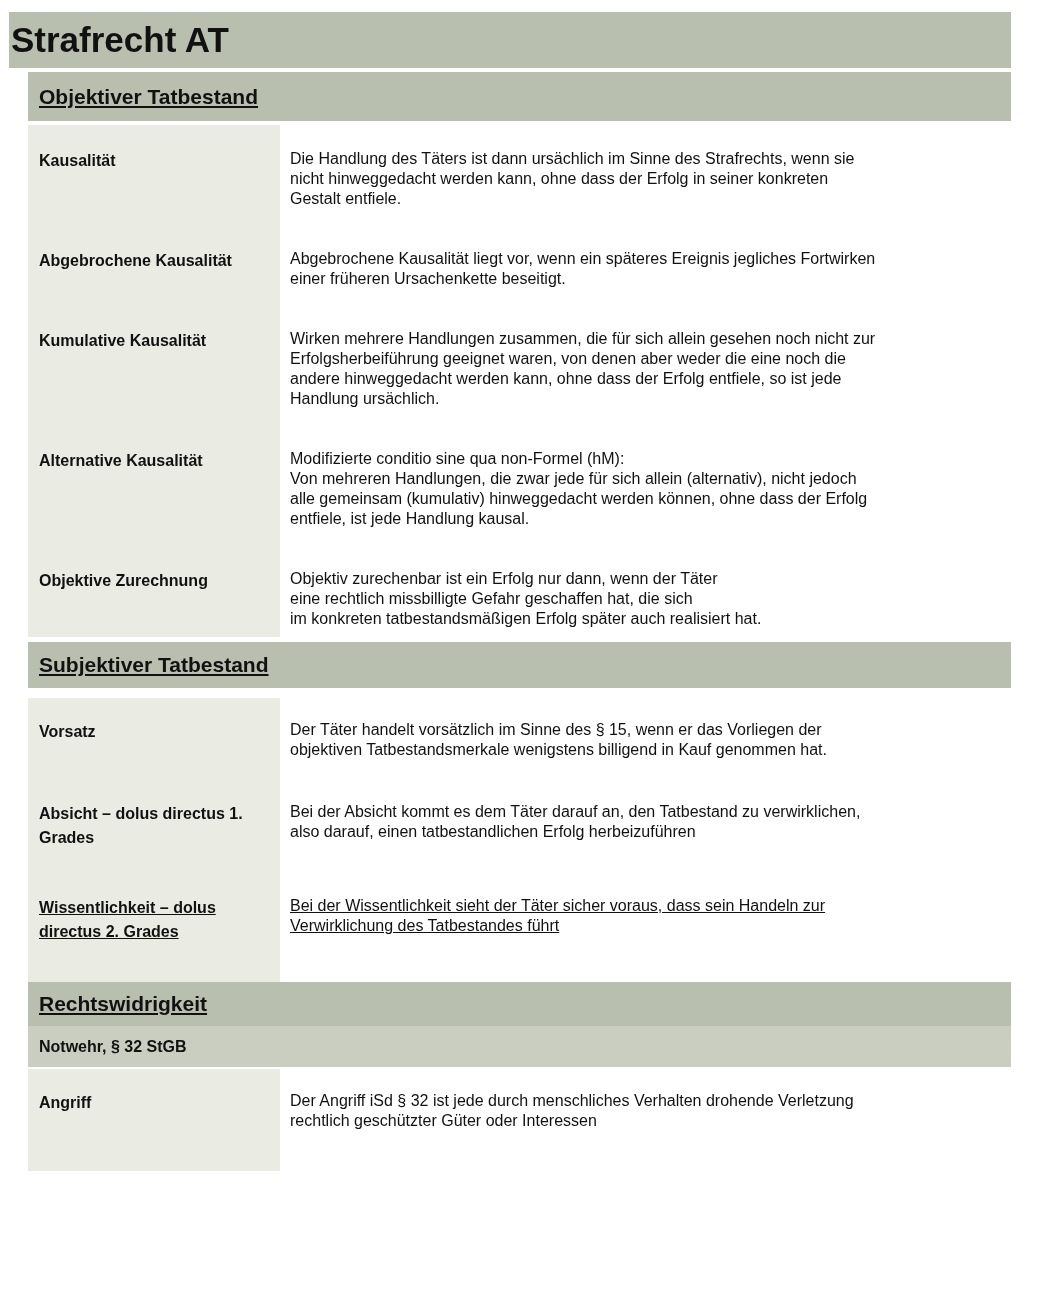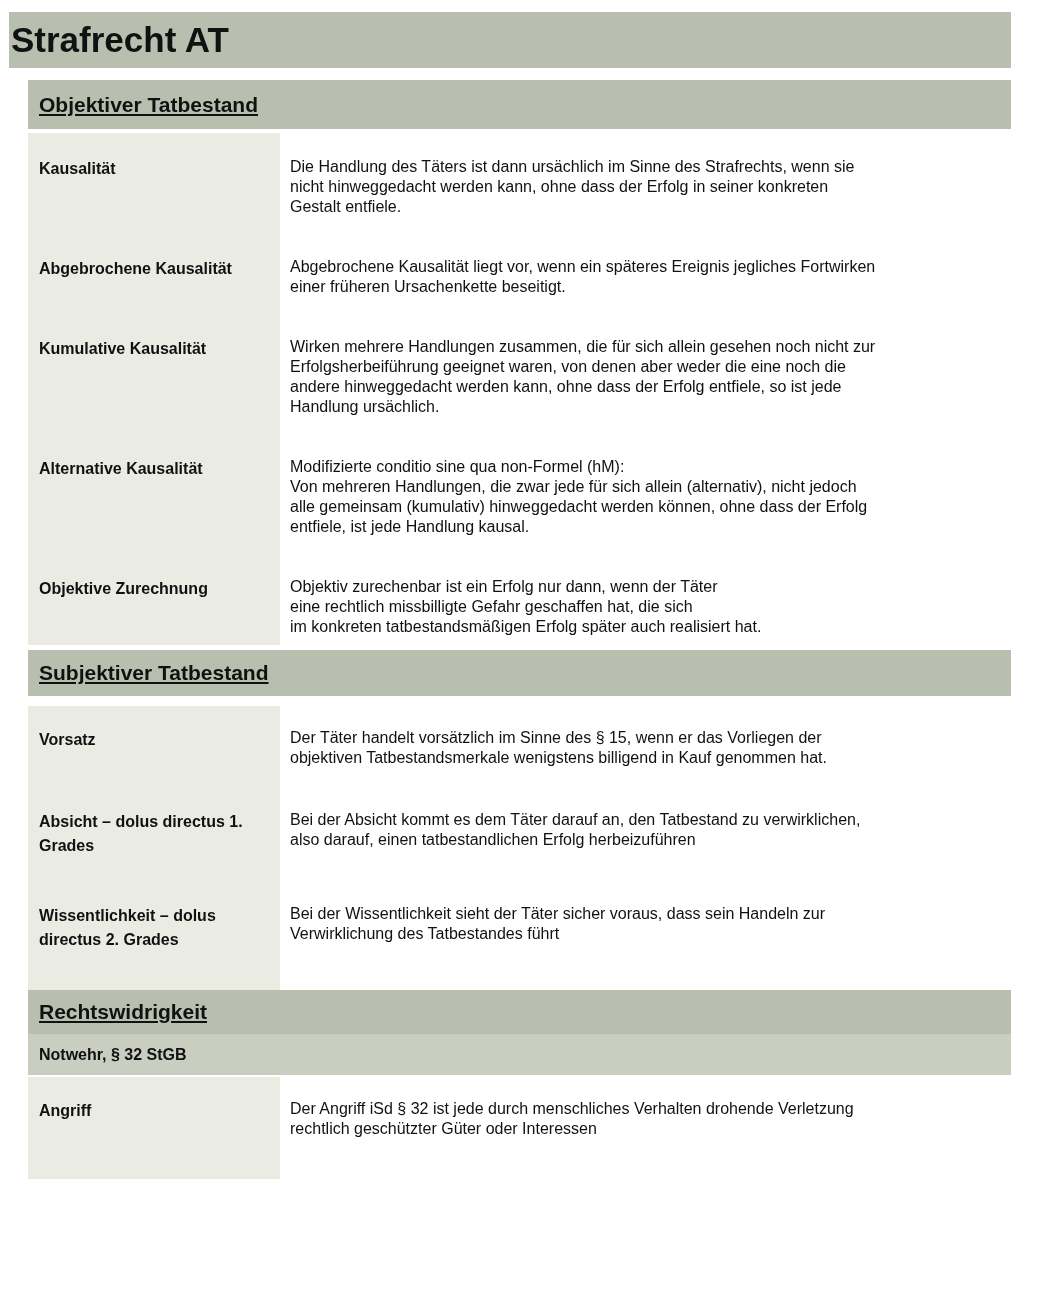--- a/index.html
+++ b/index.html
@@ -28,21 +28,21 @@
   }
   .sec-bar{
     height:49px;background:var(--bar-bg);
     display:flex;align-items:center;padding-left:11px;
   }
   .sec-bar.h46{height:46px;}
   .sec-bar.h44{height:44px;}
   .sec-bar h2{
     font-size:21px;font-weight:bold;text-decoration:underline;
   }
-  .bar1{margin-top:12px;}
+  .bar1{margin-top:4px;}
   .bar2{margin-top:5px;}
   .rows{display:block;}
   .rows-1{margin-top:4px;}
   .rows-2{margin-top:10px;}
   .rows-3{margin-top:2px;}
   .row{display:flex;align-items:stretch;}
   .term{
     width:252px;background:var(--term-bg);
     padding-left:11px;padding-right:6px;
     font-weight:bold;font-size:16px;line-height:24px;
@@ -52,21 +52,21 @@
     flex:1;padding-left:10px;padding-right:10px;
     font-size:16px;line-height:20px;
     white-space:pre-line;background:var(--page);
   }
   
   .pt24>div{padding-top:24px;}
   .pt22>div{padding-top:22px;}
   .pb40>div{padding-bottom:40px;}
   .pb46>div{padding-bottom:46px;}
   .pb42>div{padding-bottom:42px;}
-  .pb38>div{padding-bottom:38px;}
+  .pb38>div{padding-bottom:38px;text-decoration:underline;}
   .pb8>div{padding-bottom:8px;}
   .pb0>div{padding-bottom:0;}
   .sub-row{
     height:41px;background:var(--subbar-bg);
     display:flex;align-items:center;padding-left:11px;
     font-weight:bold;font-size:16px;
   }
 </style>
 </head>
 <body>

